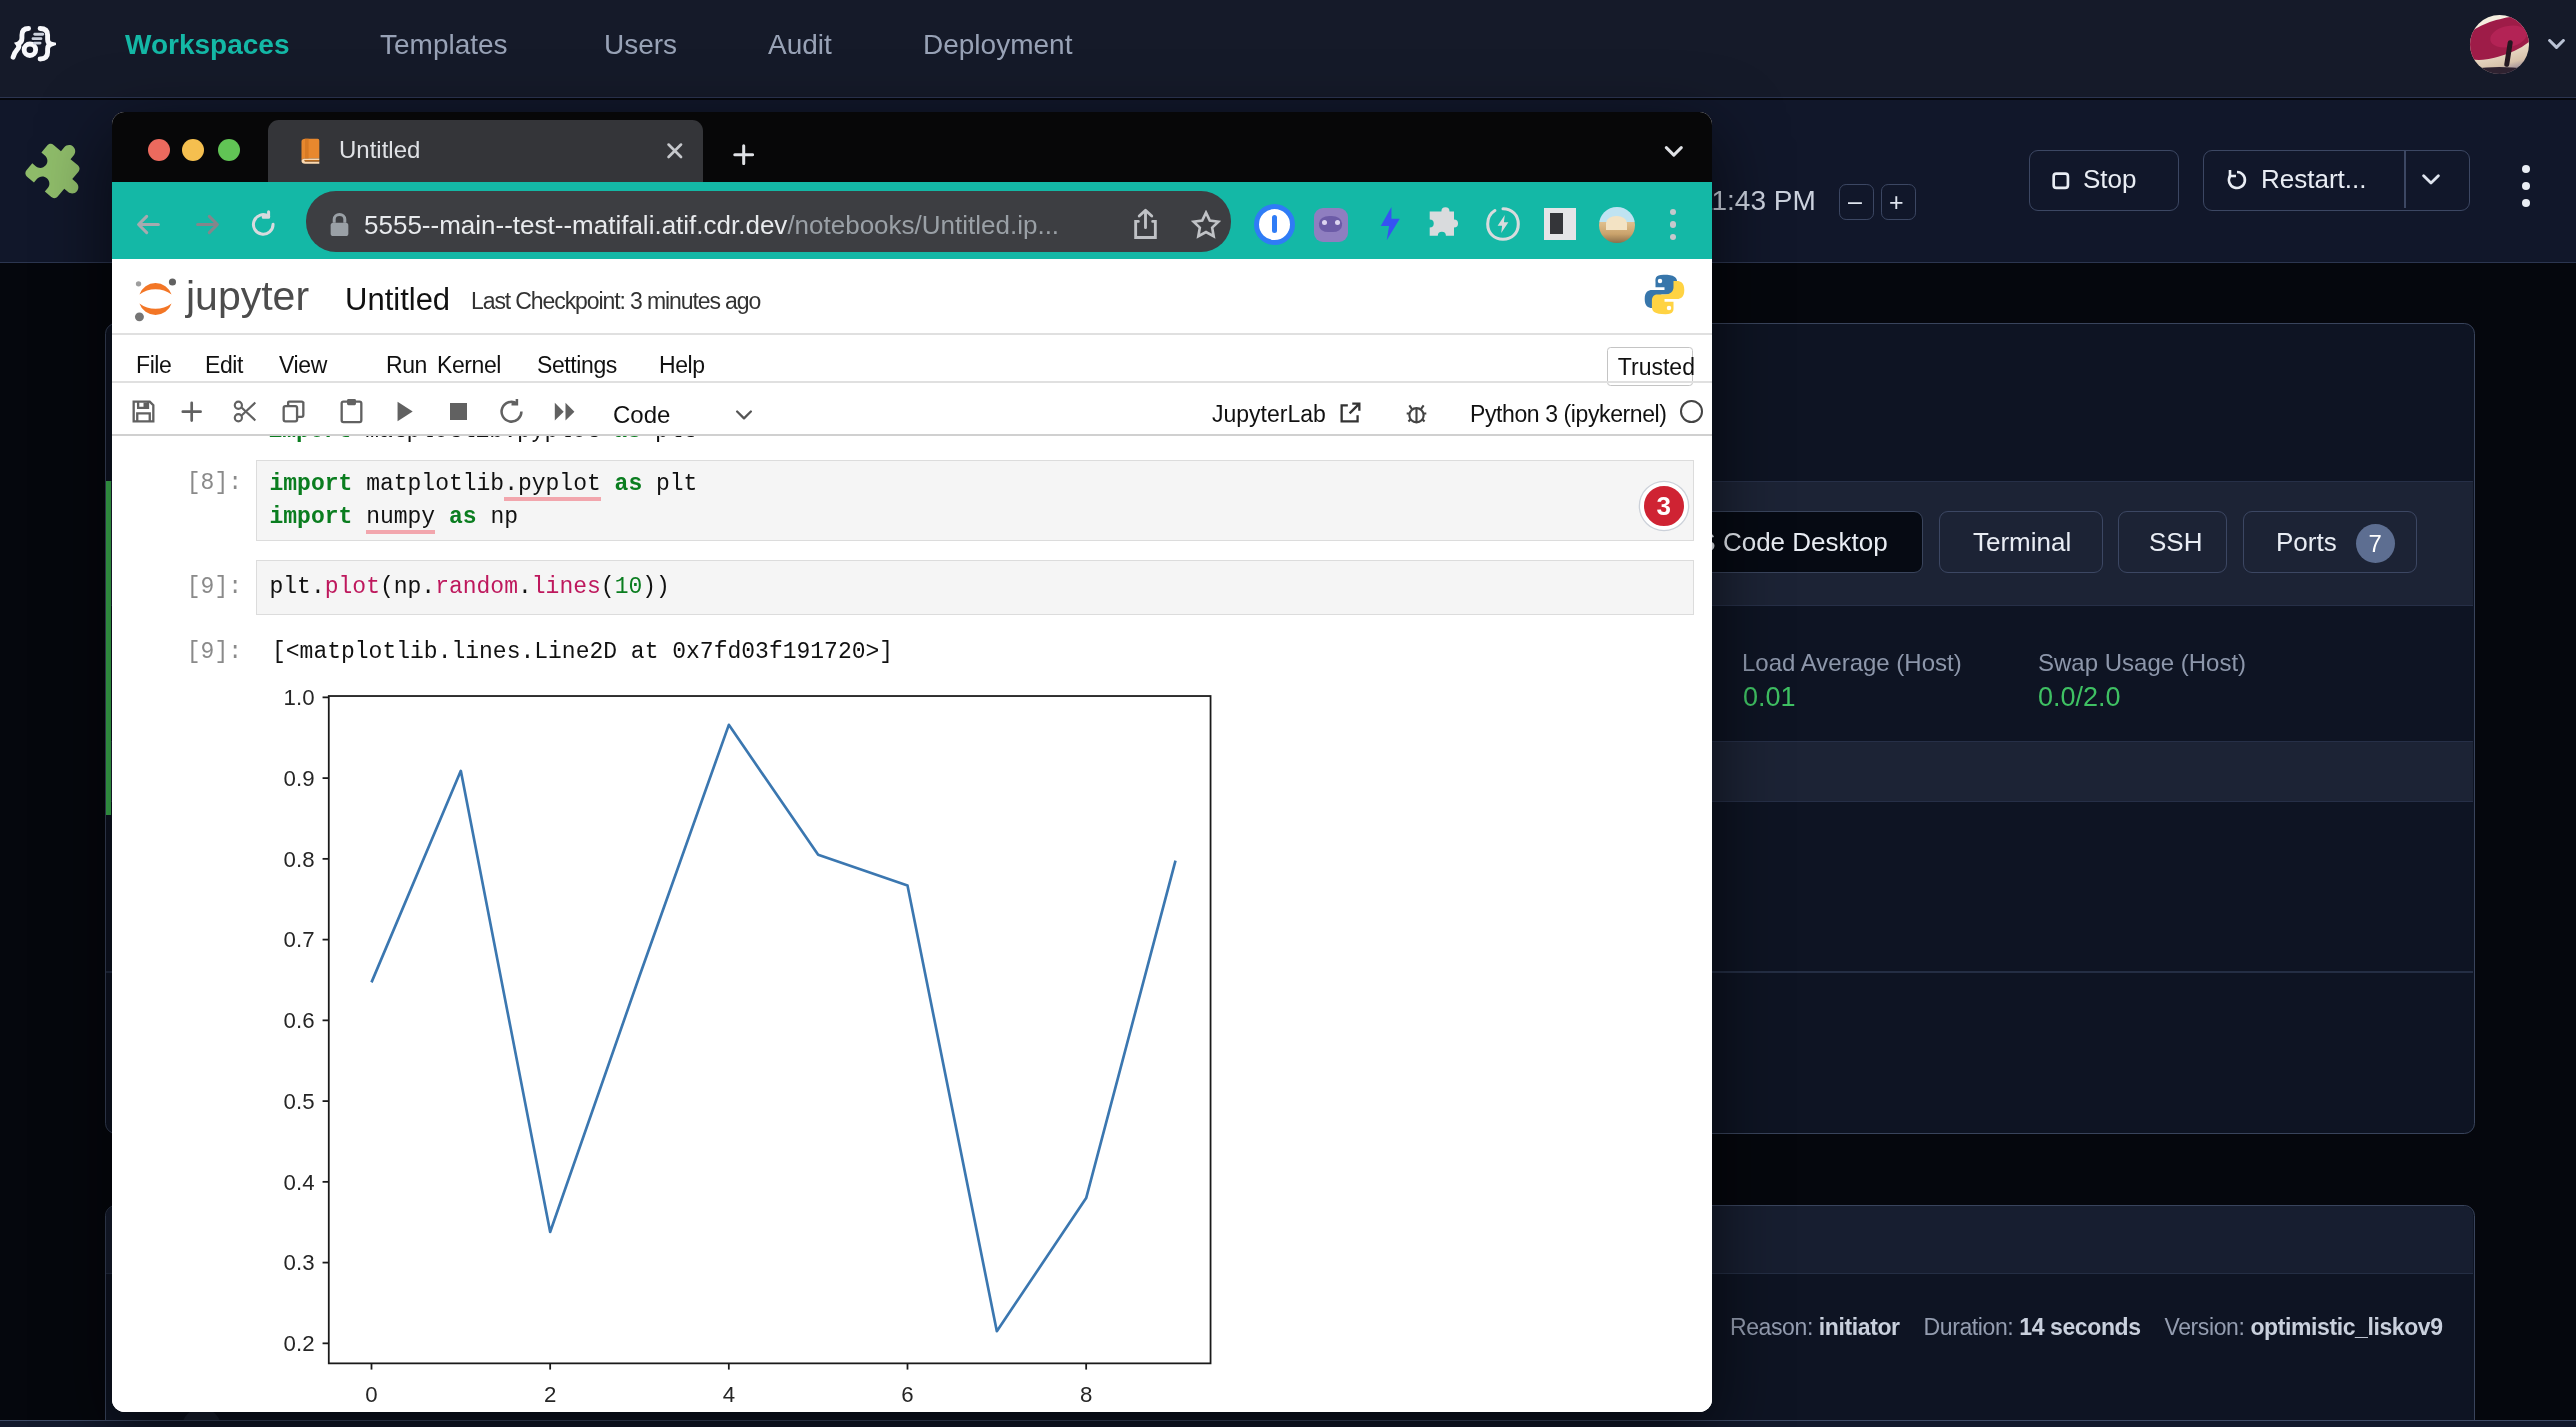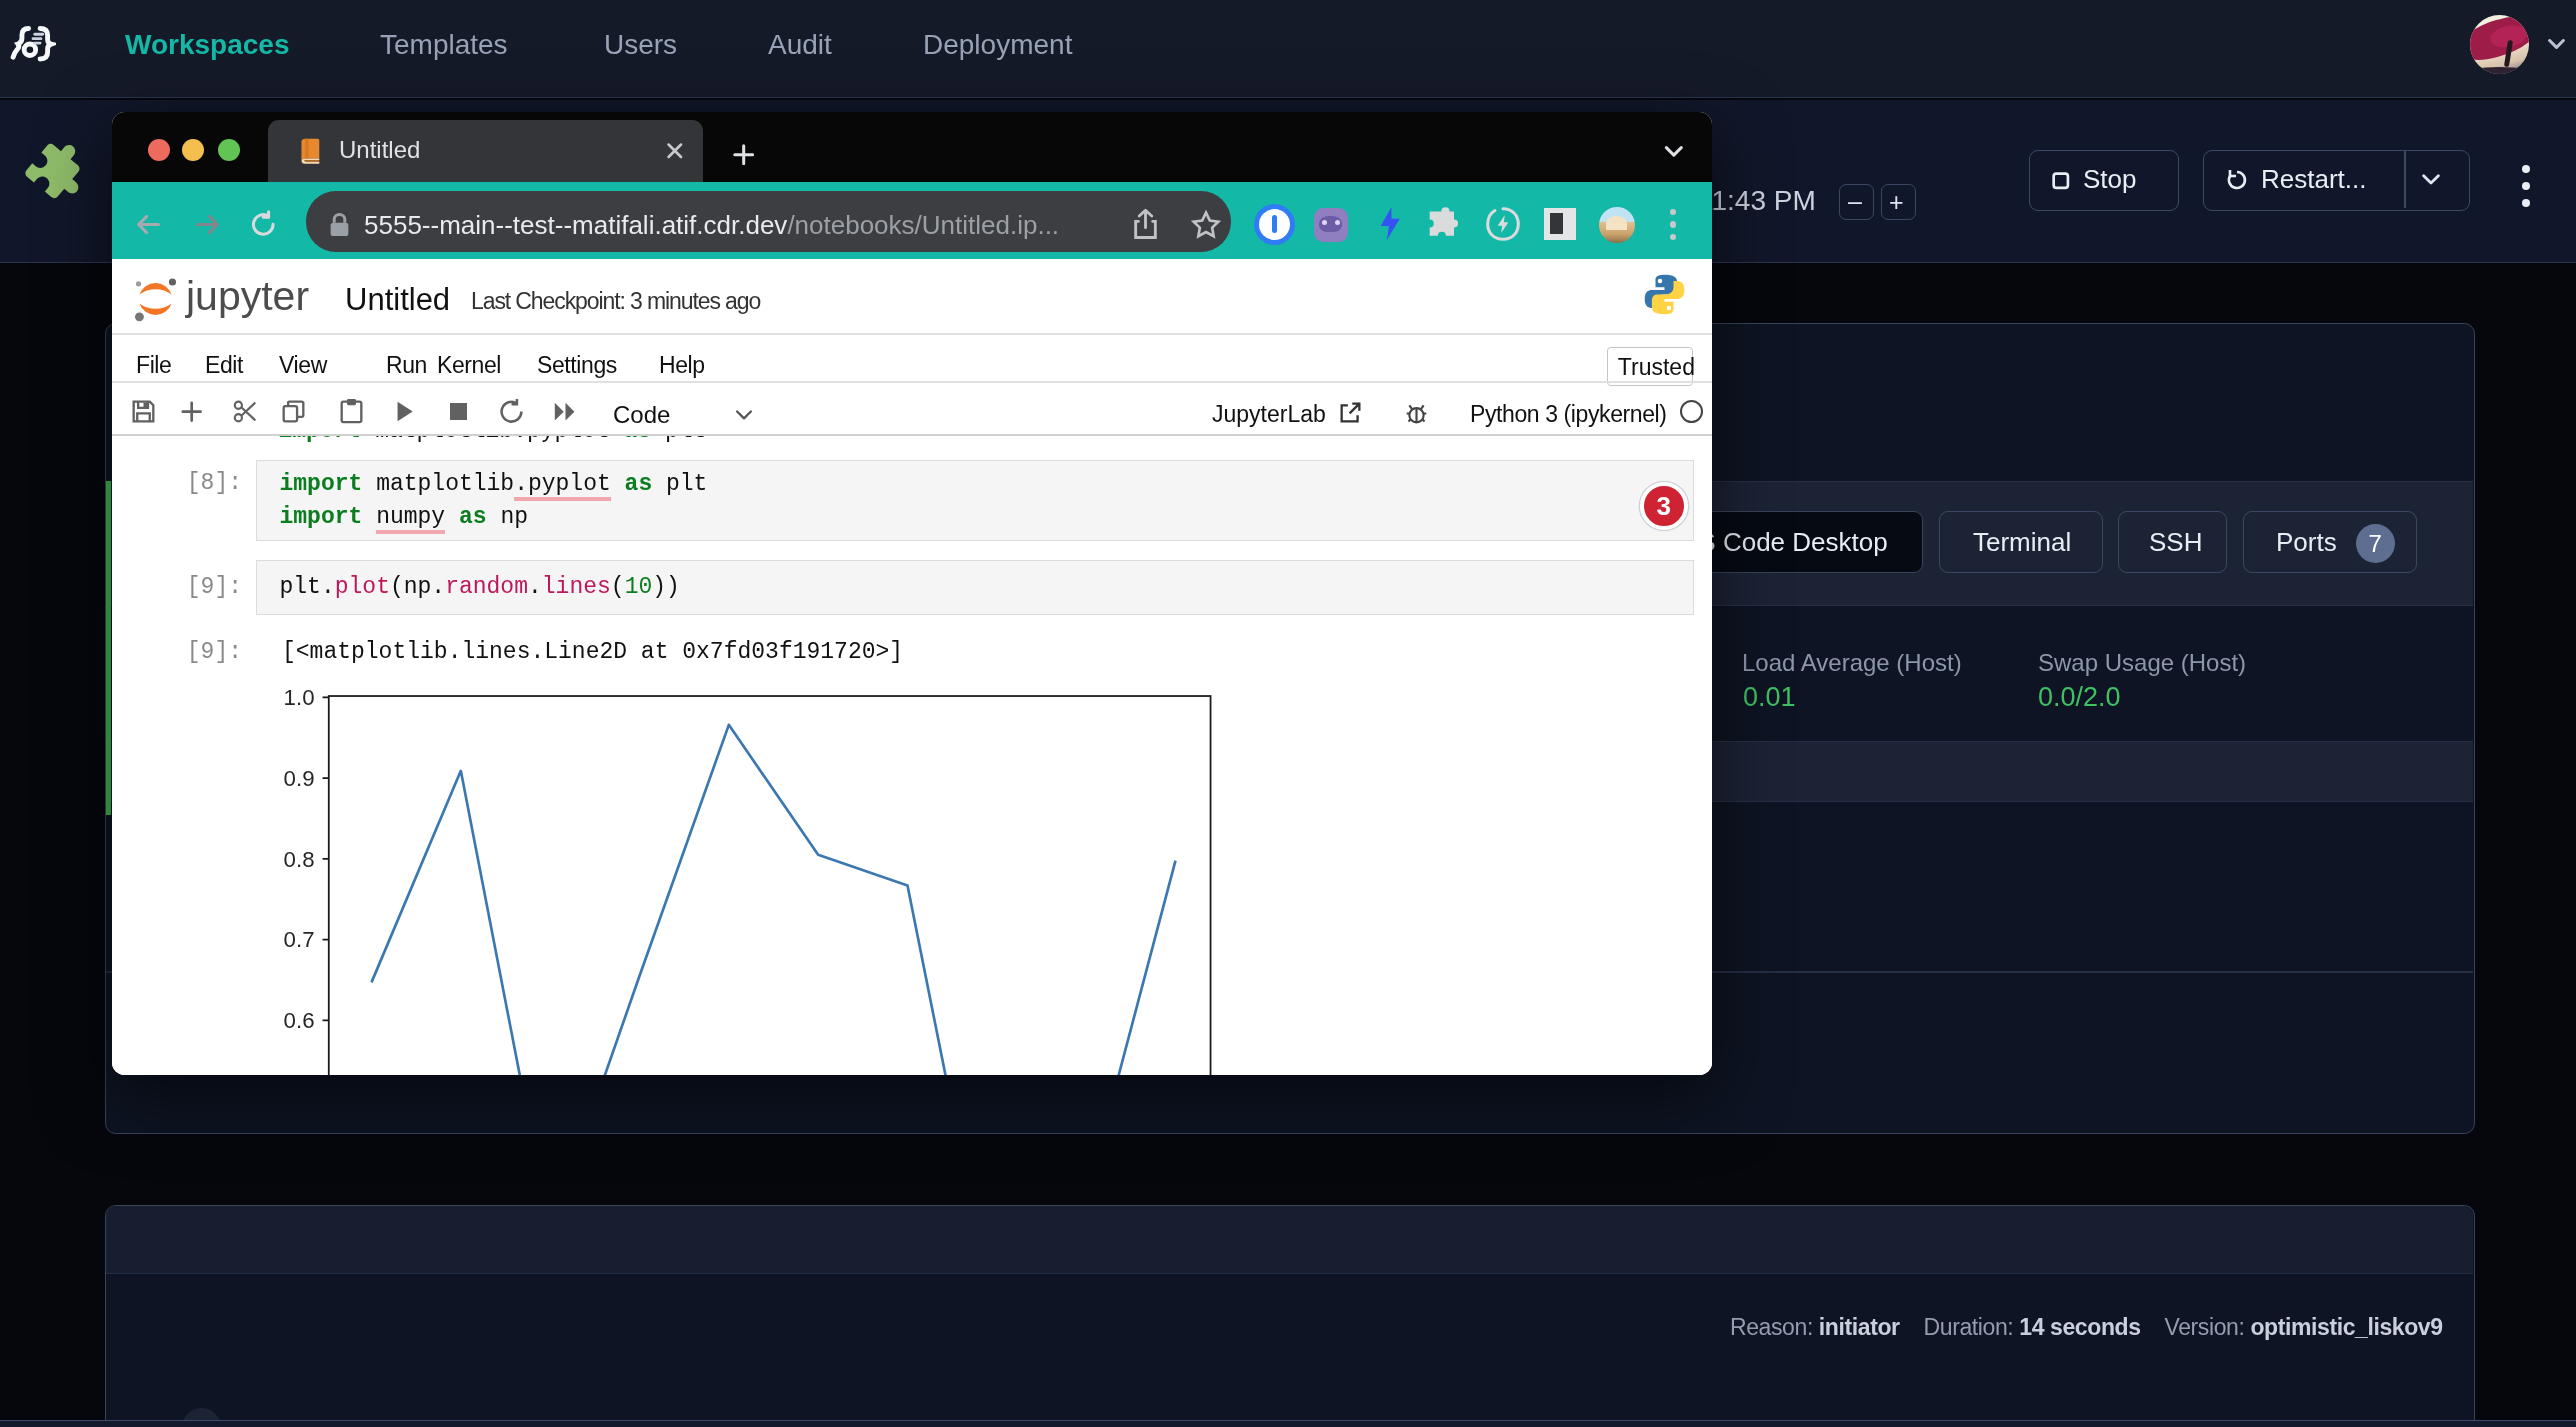--- a/index.html
+++ b/index.html
@@ -14,33 +14,33 @@
     background:#11172a; border-bottom:1.8px solid #2c3650; }
   .dbtn { position:absolute; border:1.8px solid #3c4763; border-radius:9px;
     color:#e9edf4; font-size:26px; background:transparent; }
   #card1 { position:absolute; left:105px; top:323px; width:2370px; height:811px;
     background:#0e1423; border:1.8px solid #39445c; border-radius:10.7px; }
   #card2 { position:absolute; left:105px; top:1205px; width:2370px; height:231px;
     background:#0e1423; border:1.8px solid #39445c; border-radius:10.7px; }
   #footband { position:absolute; left:0; top:1420px; width:2576px; height:8px;
     background:#131a2d; border-top:1.8px solid #3f4b66; }
   
-  #browser { position:absolute; left:112px; top:112px; width:1600px; height:963px;
+  #browser { position:absolute; left:112px; top:112px; width:1600px; height:1300px;
     border-radius:12.5px; overflow:hidden; box-shadow:0 22px 71px rgba(0,0,0,.6);
     background:#fff; }
   #titlebar { position:absolute; left:0; top:0; width:100%; height:70px; background:#070708; }
   .light { position:absolute; top:27px; width:22px; height:22px; border-radius:50%; }
   #tab { position:absolute; left:156px; top:8px; width:435px; height:62px;
     background:#343539; border-radius:10.7px 10.7px 0 0; }
   #urlbar { position:absolute; left:0; top:70px; width:100%; height:77px; background:#14b8a6; }
   #pill { position:absolute; left:194px; top:9px; width:925px; height:61px;
     background:#3d3e42; border-radius:30px; }
   
   #jup { position:absolute; left:0; top:147px; width:1600px; height:1154px; background:#fff; color:#111; }
-  .mono { font-family:"Liberation Mono", monospace;margin-left:10px; }
+  .mono { font-family:"Liberation Mono", monospace; }
   .cellbox { position:absolute; left:144px; width:1438px; background:#f5f5f5; border:1.8px solid #dcdcdc; }
   .prompt { position:absolute; left:0; width:130px; text-align:right; color:#8a8a8a; font-size:23px; font-family:"Liberation Mono", monospace; }
   .kw { color:#0a7d1f; font-weight:bold; }
   .fn { color:#be185d; }
   .num { color:#0a7d1f; }
 </style>
 </head>
 <body>
 
 <div id="nav">

